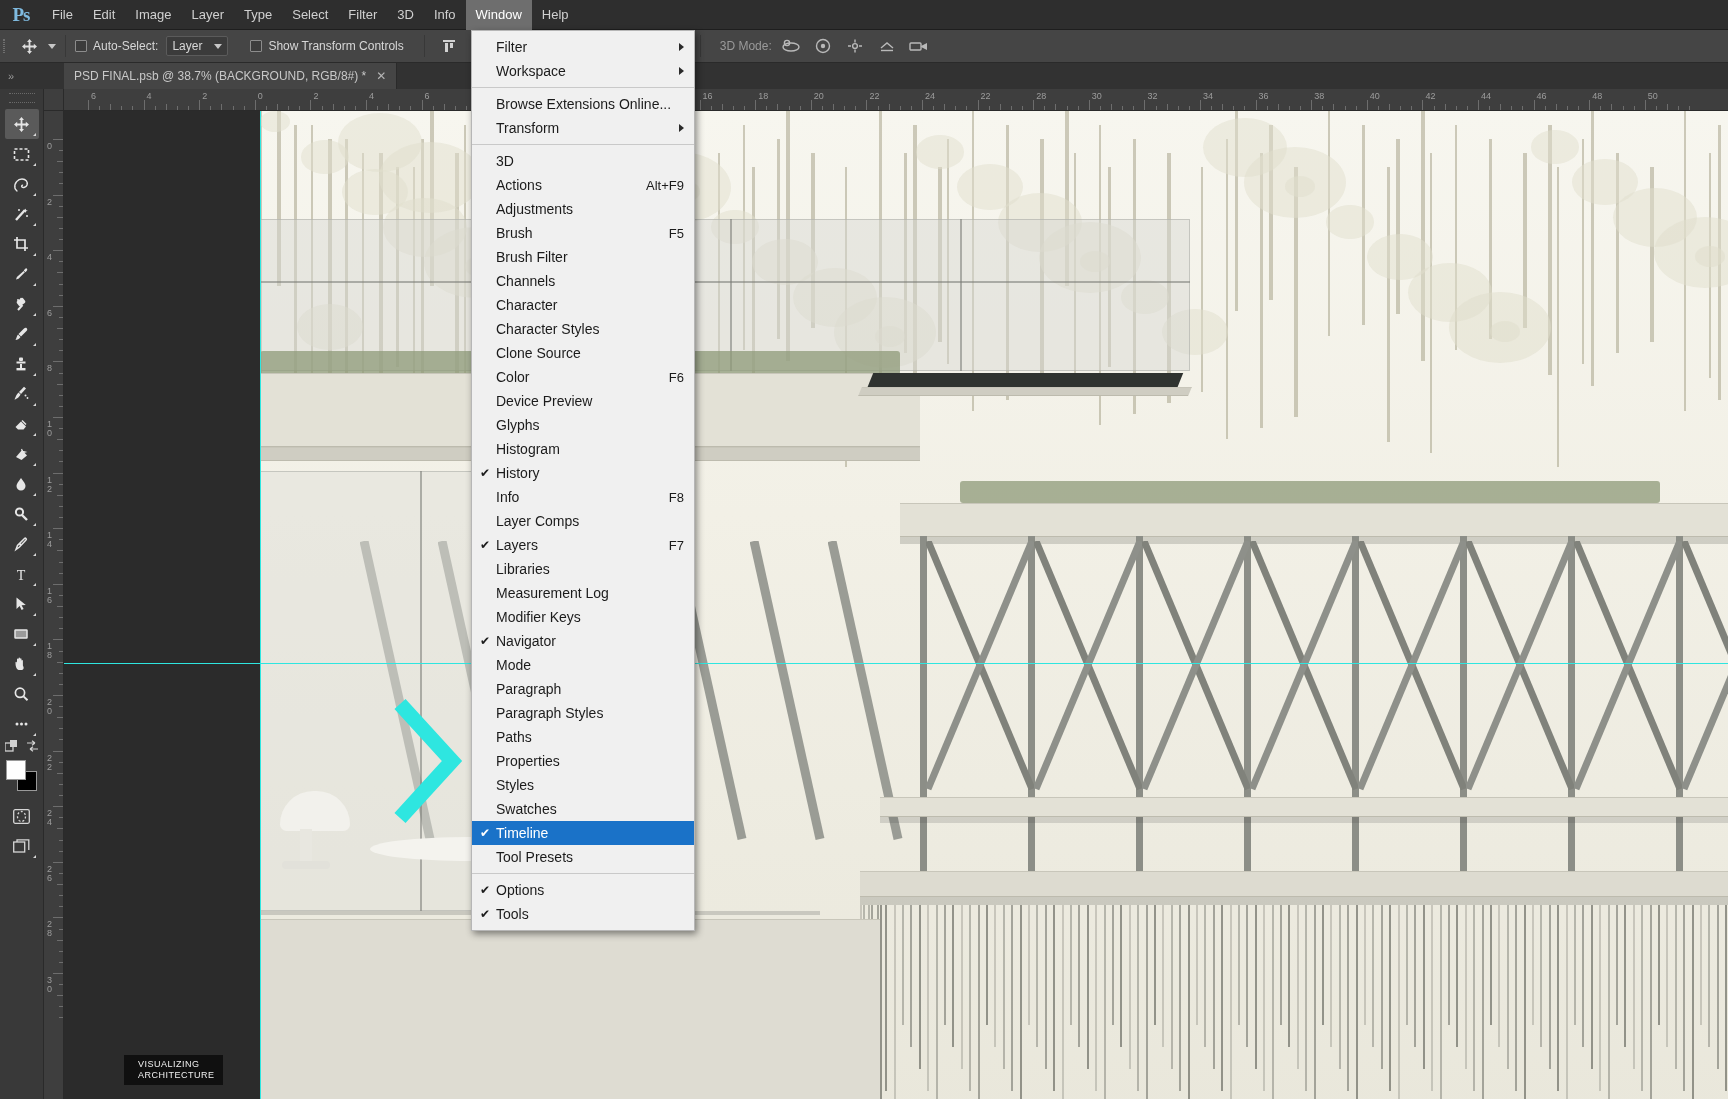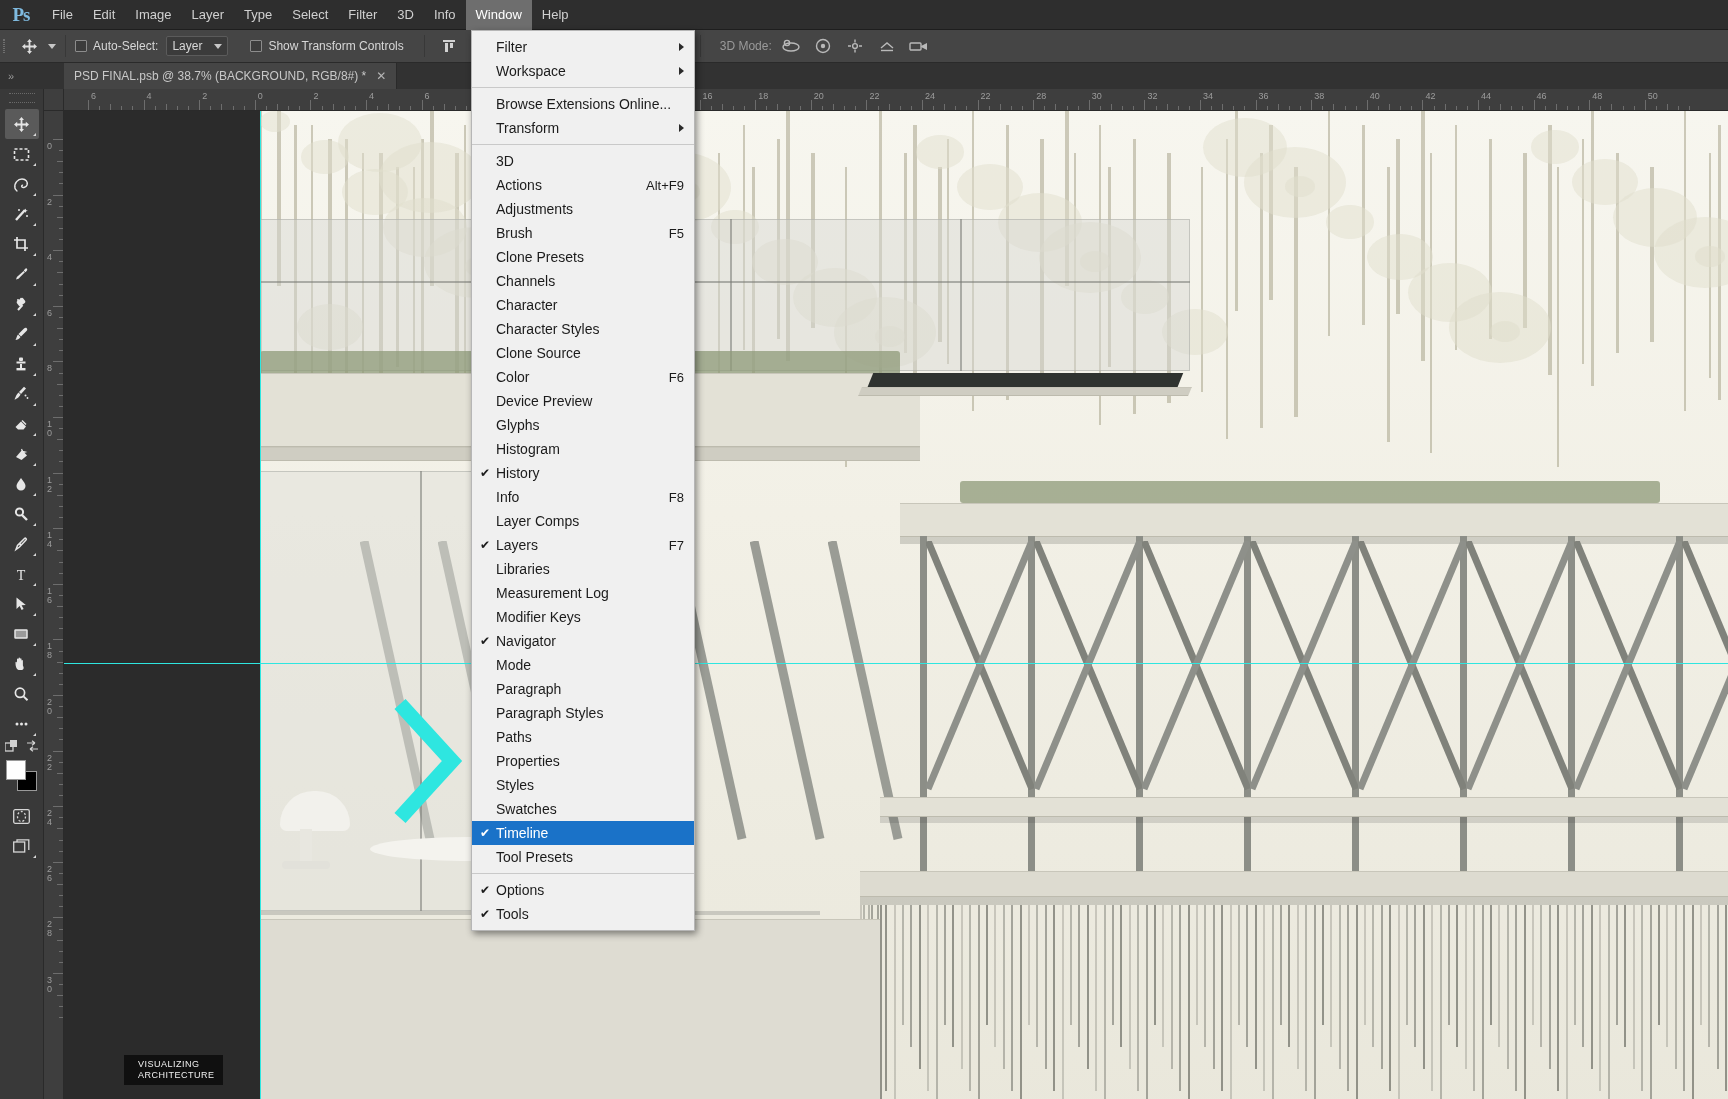--- a/index.html
+++ b/index.html
@@ -1119,21 +1119,21 @@
         <span class="shortcut">Alt+F9</span>
       </div>
       <div class="mi">
         <span>Adjustments</span>
       </div>
       <div class="mi">
         <span>Brush</span>
         <span class="shortcut">F5</span>
       </div>
       <div class="mi">
-        <span>Clone Presets</span>
+        <span>Brush Filter</span>
       </div>
       <div class="mi">
         <span>Channels</span>
       </div>
       <div class="mi">
         <span>Character</span>
       </div>
       <div class="mi">
         <span>Character Styles</span>
       </div>

